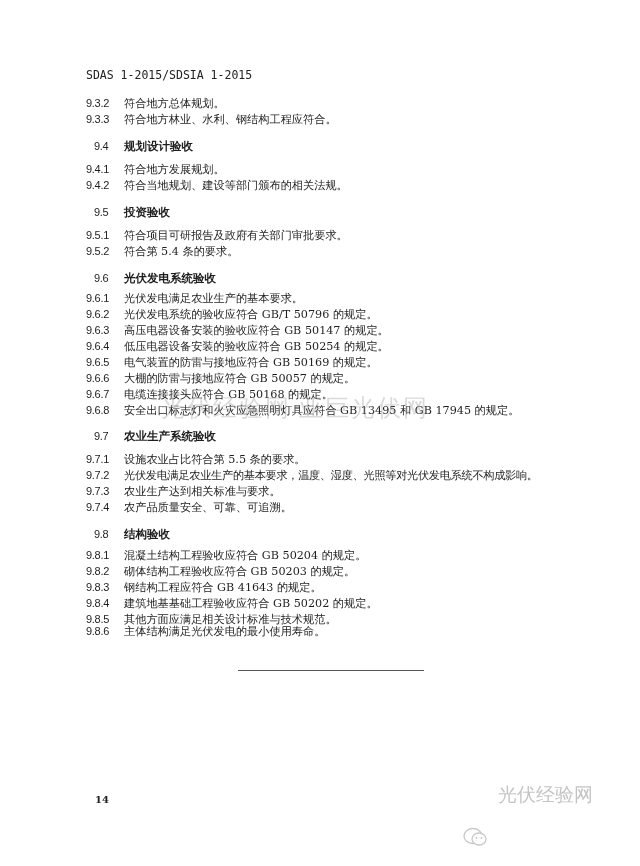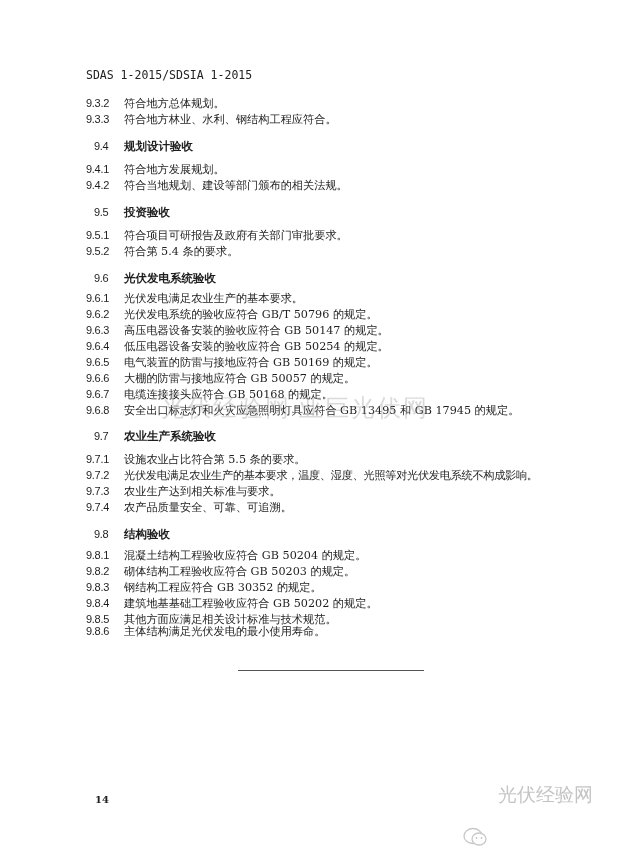--- a/index.html
+++ b/index.html
@@ -47,21 +47,21 @@
 
 <div class="abs sec" style="top:426px"><span class="num">9.7</span><span>农业生产系统验收</span></div>
 <div class="abs line" style="top:452px"><span class="num">9.7.1</span><span>设施农业占比符合第 5.5 条的要求。</span></div>
 <div class="abs line" style="top:468px"><span class="num">9.7.2</span><span style="letter-spacing:-0.3px">光伏发电满足农业生产的基本要求，温度、湿度、光照等对光伏发电系统不构成影响。</span></div>
 <div class="abs line" style="top:484px"><span class="num">9.7.3</span><span>农业生产达到相关标准与要求。</span></div>
 <div class="abs line" style="top:500px"><span class="num">9.7.4</span><span>农产品质量安全、可靠、可追溯。</span></div>
 
 <div class="abs sec" style="top:524px"><span class="num">9.8</span><span>结构验收</span></div>
 <div class="abs line" style="top:548px"><span class="num">9.8.1</span><span>混凝土结构工程验收应符合 GB 50204 的规定。</span></div>
 <div class="abs line" style="top:564px"><span class="num">9.8.2</span><span>砌体结构工程验收应符合 GB 50203 的规定。</span></div>
-<div class="abs line" style="top:580px"><span class="num">9.8.3</span><span>钢结构工程应符合 GB 30352 的规定。</span></div>
+<div class="abs line" style="top:580px"><span class="num">9.8.3</span><span>钢结构工程应符合 GB 41643 的规定。</span></div>
 <div class="abs line" style="top:596px"><span class="num">9.8.4</span><span>建筑地基基础工程验收应符合 GB 50202 的规定。</span></div>
 <div class="abs line" style="top:612px"><span class="num">9.8.5</span><span>其他方面应满足相关设计标准与技术规范。</span></div>
 <div class="abs line" style="top:624px"><span class="num">9.8.6</span><span>主体结构满足光伏发电的最小使用寿命。</span></div>
 
 <div class="abs rule"></div>
 
 <div class="abs pagenum">14</div>
 
 <div class="abs wechat">
   <svg width="28" height="22" viewBox="0 0 28 22">

